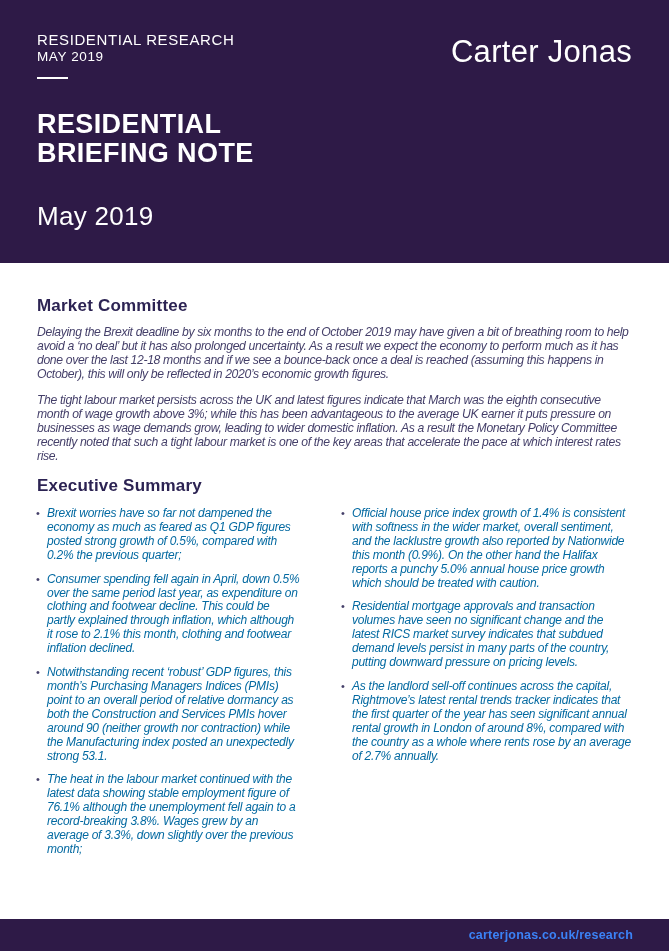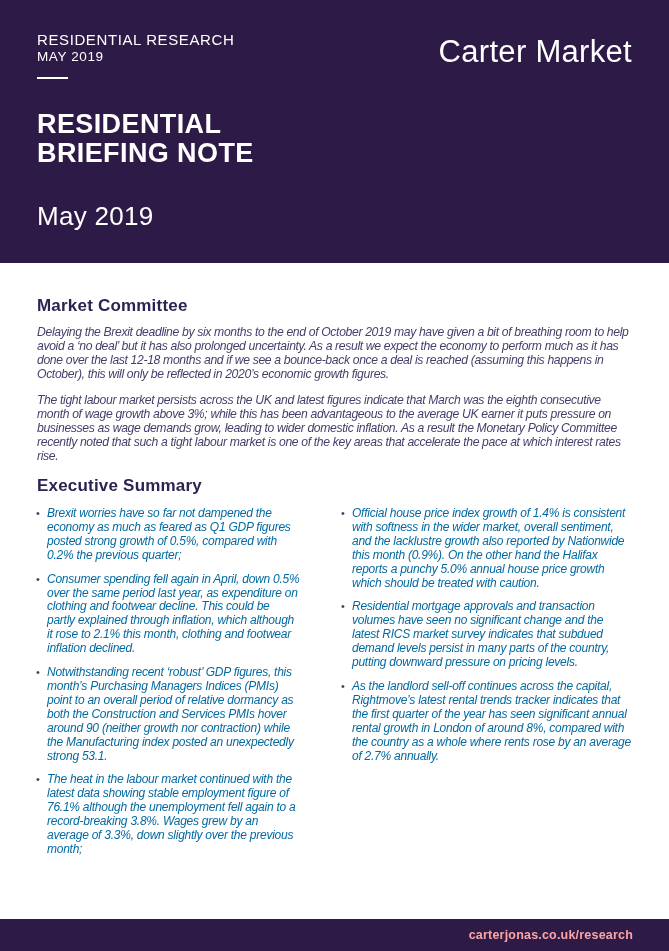--- a/index.html
+++ b/index.html
@@ -78,36 +78,36 @@
   }
   
   .footer {
     position:absolute; left:0; bottom:0;
     width:669px; height:32px;
     background:#2e1a47;
     display:flex; align-items:center; justify-content:flex-end;
     padding-right:36px;
   }
   .footer-link {
-    color:#fca5a5; font-size:12.5px; font-weight:bold;
+    color:#3b82f6; font-size:12.5px; font-weight:bold;
     letter-spacing:0.2px; text-decoration:none;
   }
 </style>
 </head>
 <body>
 
 <div class="page">
 
   <div class="header">
     <div class="eyebrow">
       <div class="eyebrow-title">RESIDENTIAL RESEARCH</div>
       <div class="eyebrow-date">MAY 2019</div>
       <div class="header-rule"></div>
     </div>
-    <div class="logo">Carter Market</div>
+    <div class="logo">Carter Jonas</div>
     <div class="doc-title">
       <div>RESIDENTIAL</div>
       <div>BRIEFING NOTE</div>
     </div>
     <div class="doc-subtitle">May 2019</div>
   </div>
 
   <div class="mo-section">
     <h2 class="section-heading">Market Committee</h2>
     <p>Delaying the Brexit deadline by six months to the end of October 2019 may have given a bit of breathing room to help avoid a ‘no deal’ but it has also prolonged uncertainty. As a result we expect the economy to perform much as it has done over the last 12-18 months and if we see a bounce-back once a deal is reached (assuming this happens in October), this will only be reflected in 2020’s economic growth figures.</p>

